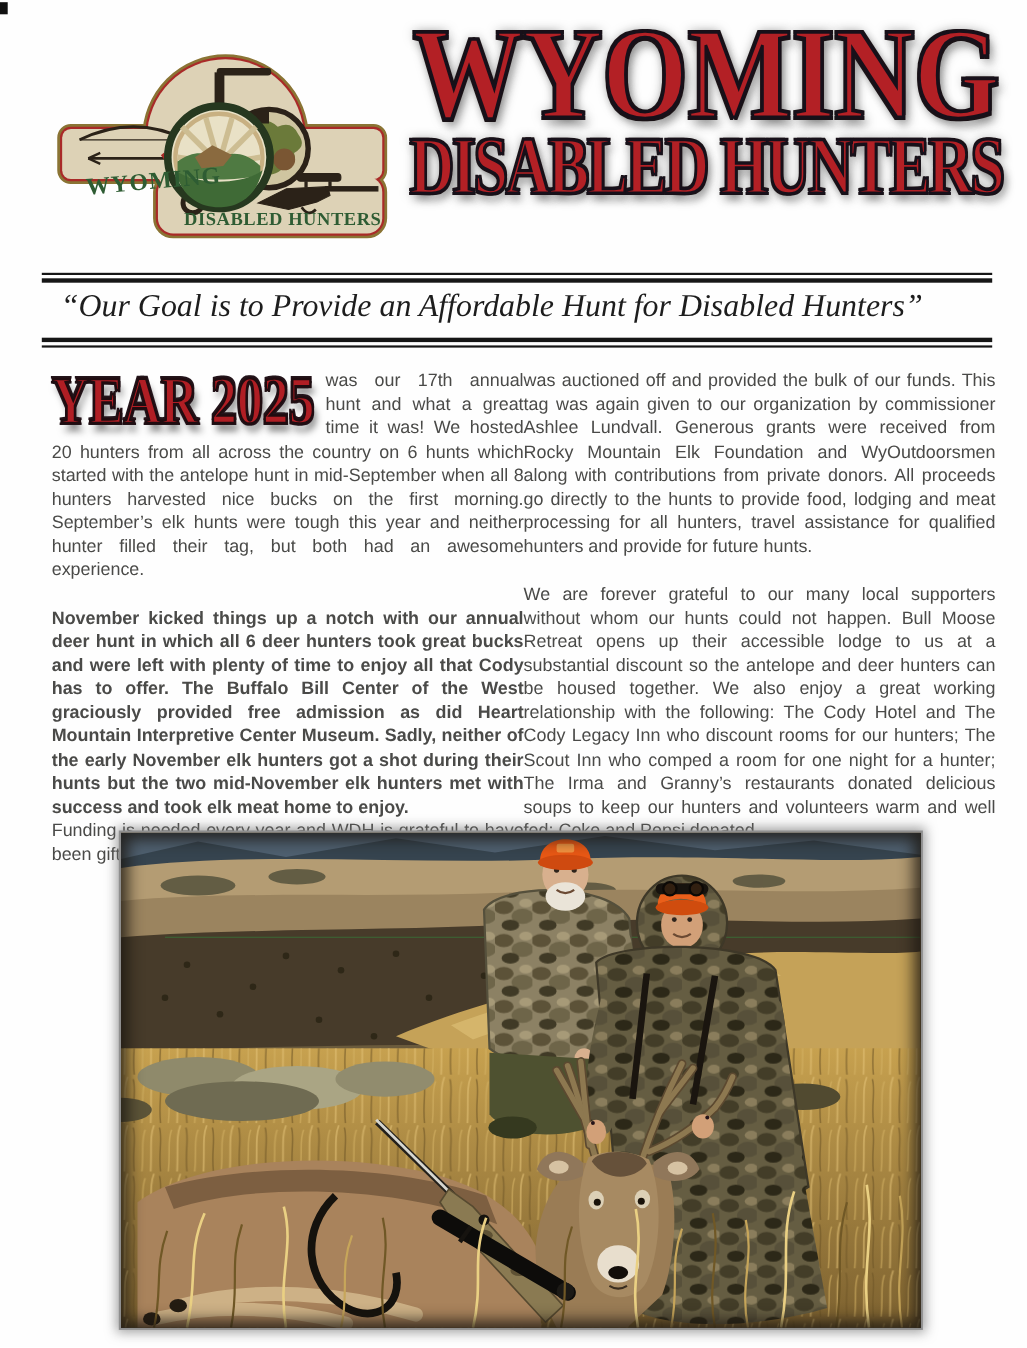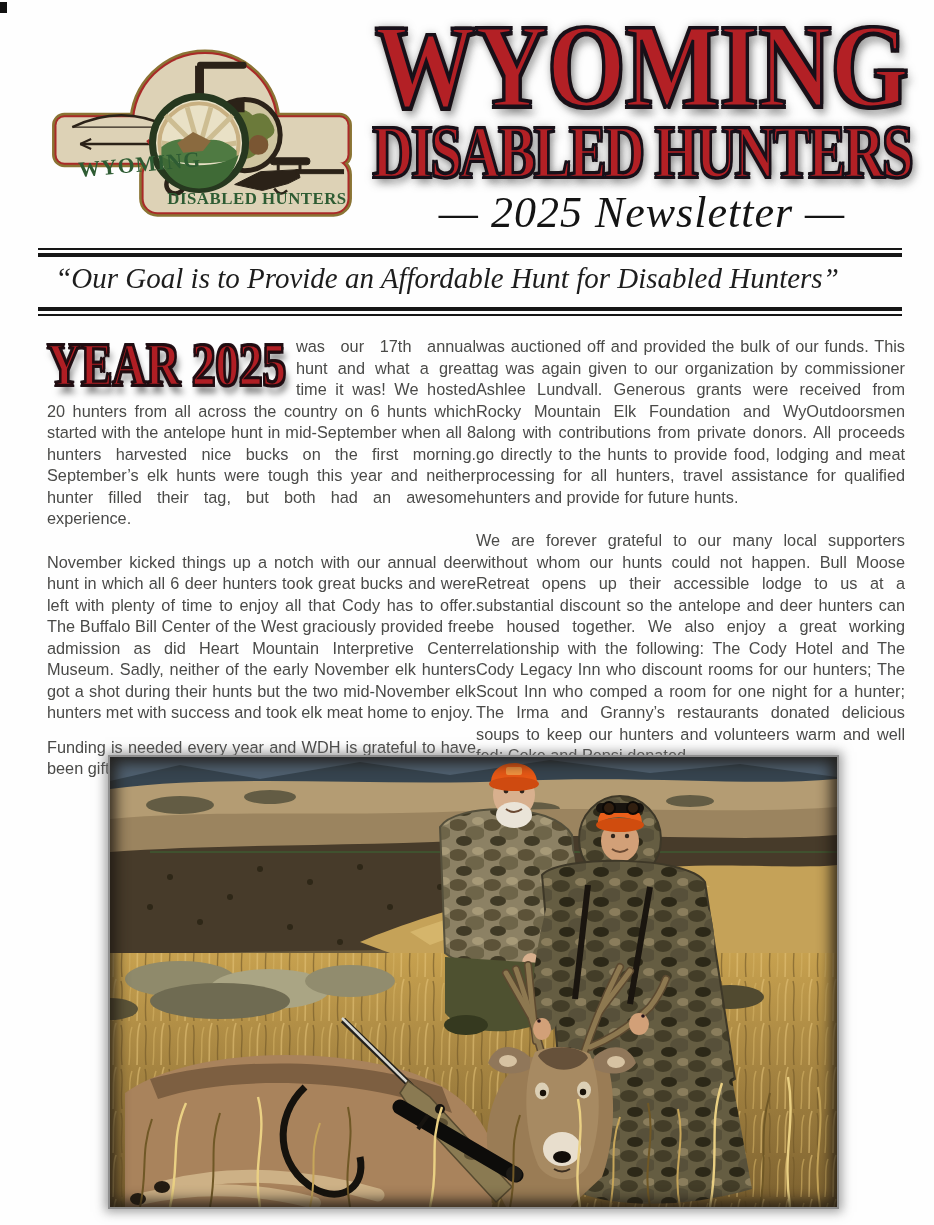--- a/index.html
+++ b/index.html
@@ -35,21 +35,21 @@
   .rule-bottom{top:307px;}
   .tagline{position:absolute;left:0;right:40px;top:262px;text-align:center;
     font-family:"Liberation Serif",serif;font-style:italic;font-size:29px;color:#1d1d1d;
     white-space:nowrap;}
 
   
   .columns{position:absolute;left:47px;top:336px;width:858px;display:flex;}
   .col{flex:1;}
   .col p{margin:0 0 22px 0;font-size:16.3px;line-height:21.5px;color:#4a4a48;
     text-align:justify;}
-  .col p.tight{margin-bottom:13px;}
+  .col p.tight{margin-bottom:0;font-weight:bold;}
   .col p.nogap{margin:0;}
   .year{float:left;font-family:"Liberation Serif",serif;font-weight:bold;font-size:47px;
     line-height:44px;height:54px;margin:0 10px 0 0;color:#b01e24;letter-spacing:0px;
     transform:scaleY(1.3);transform-origin:top left;white-space:nowrap;
     -webkit-text-stroke:1.8px #200c10;
     text-shadow:-1.5px -1.5px 0 #23141a,1.5px -1.5px 0 #23141a,-1.5px 1.5px 0 #23141a,1.5px 1.5px 0 #23141a,
       3px 6px 6px rgba(120,120,120,.95);}
 
   
   .photo{position:absolute;left:110px;top:757px;width:727px;height:450px;margin:0;background:#6b5b3c;
@@ -126,21 +126,20 @@
           <path d="M228,148 q6,9 13,2" fill="none" stroke-width="2.5"></path>
         </g>
         <text x="30" y="132" font-size="22" font-weight="bold" fill="#2e5c33" letter-spacing="1" transform="rotate(-5 80 126)" font-family="Liberation Serif, serif">WYOMING</text>
         <text x="120" y="164" font-size="17" font-weight="bold" fill="#2e5c33" letter-spacing="0.5" font-family="Liberation Serif, serif">DISABLED HUNTERS</text>
       </svg>
     </div>
 
     <div class="masthead-text">
       <div class="title1">WYOMING</div>
       <div class="title2">DISABLED HUNTERS</div>
-      <div class="newsletter">— 2025 Newsletter —</div>
     </div>
   </header>
 
   <div class="rule rule-top">
     <div class="thin"></div>
       <div class="gap"></div>
       <div class="thick"></div>
   </div>
 
   <div class="tagline">“Our Goal is to Provide an Affordable Hunt for Disabled Hunters”</div>

